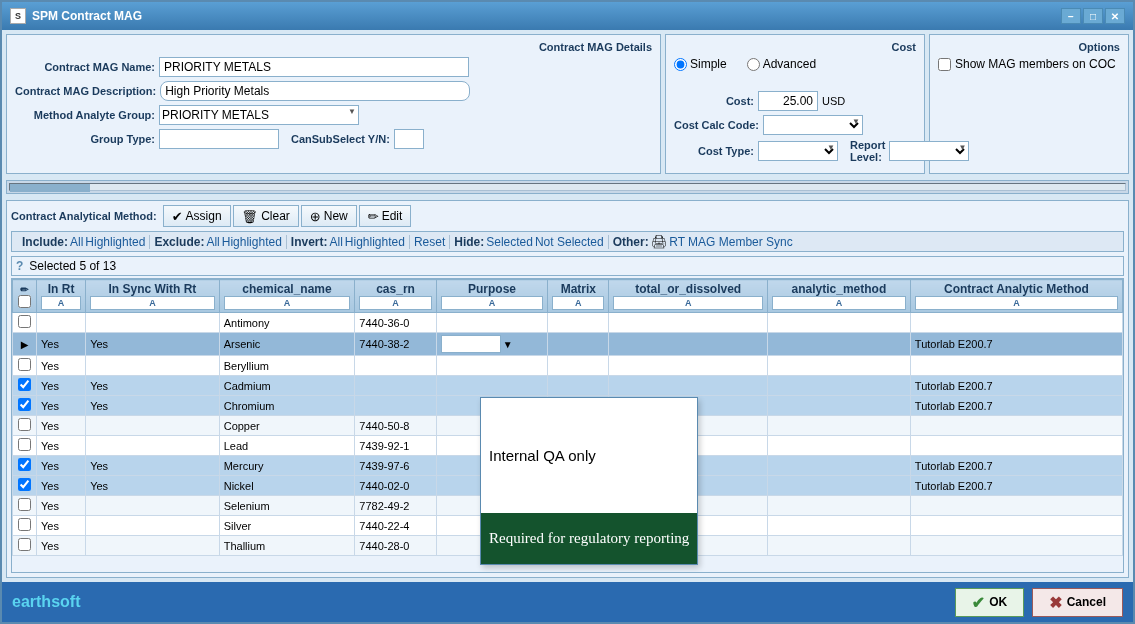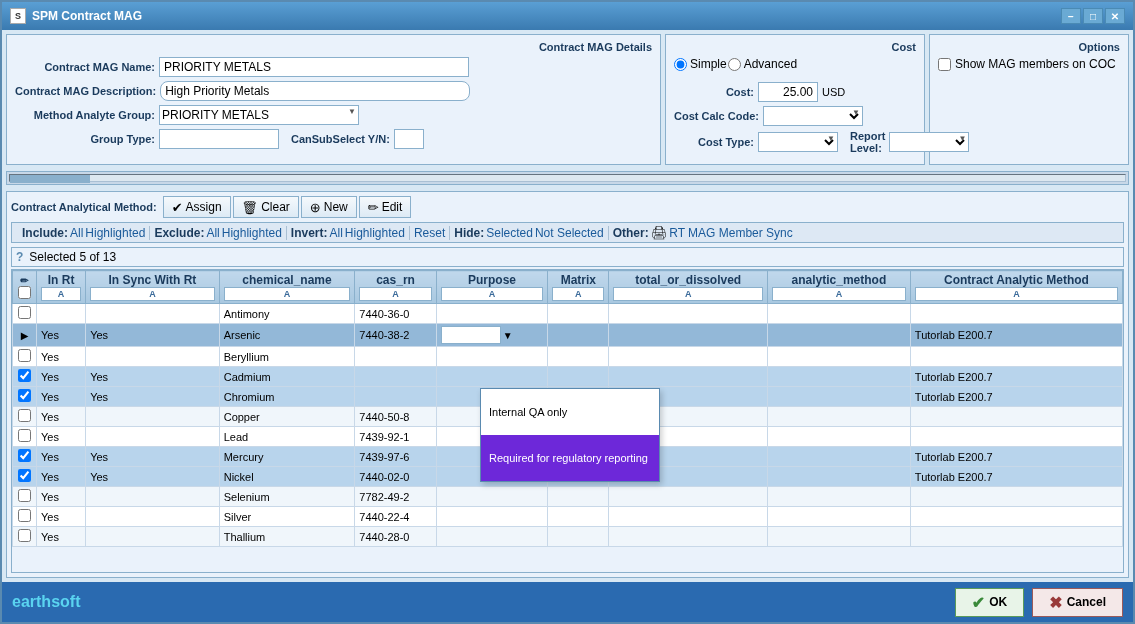--- a/index.html
+++ b/index.html
@@ -24,21 +24,21 @@
     .form-row { display: flex; align-items: center; margin-bottom: 4px; gap: 4px; }
     .form-label { text-align: right; min-width: 140px; font-weight: bold; color: #1a3a5c; font-size: 11px; }
     .form-input { border: 1px solid #8ab0cc; background: white; height: 20px; padding: 1px 4px; font-size: 12px; }
     .form-input-wide { width: 310px; }
     .form-input-desc { width: 310px; border-radius: 8px; }
     .form-select { border: 1px solid #8ab0cc; background: white; height: 20px; padding: 1px 2px; font-size: 12px; appearance: none; padding-right: 16px; position: relative; }
     .select-wrap { position: relative; display: inline-block; }
     .select-wrap::after { content: '▼'; position: absolute; right: 3px; top: 2px; font-size: 8px; pointer-events: none; color: #555; }
 
     .cost-section { width: 260px; }
-    .radio-row { display: flex; gap: 1px; align-items: center; margin-bottom: 11px; }
+    .radio-row { display: flex; gap: 20px; align-items: center; margin-bottom: 20px; }
     .radio-label { display: flex; align-items: center; gap: 3px; }
     .cost-row { display: flex; align-items: center; margin-bottom: 4px; gap: 4px; }
     .cost-label { min-width: 80px; text-align: right; font-weight: bold; color: #1a3a5c; font-size: 11px; }
     .cost-input { width: 60px; border: 1px solid #8ab0cc; background: white; height: 20px; padding: 1px 4px; text-align: right; }
     .cost-unit { font-size: 11px; }
     .cost-select { width: 100px; }
 
     .options-section { width: 200px; }
     .options-row { display: flex; align-items: center; gap: 4px; margin-bottom: 4px; }
     .options-label { font-weight: bold; color: #1a3a5c; font-size: 11px; }
@@ -67,22 +67,22 @@
     .table-wrap { flex: 1; overflow: auto; border: 1px solid #8ab0cc; position: relative; }
     table { width: 100%; border-collapse: collapse; }
     thead th { background: linear-gradient(to bottom, #c0d8ec, #a8c8e0); border: 1px solid #8ab0cc; padding: 2px 4px; font-size: 11px; font-weight: bold; color: #1a3a5c; position: sticky; top: 0; white-space: nowrap; }
     tbody tr { background: white; }
     tbody tr:nth-child(even) { background: #f0f6fb; }
     tbody td { border: 1px solid #c8d8e8; padding: 2px 4px; font-size: 11px; }
     .checkbox-cell { text-align: center; width: 24px; }
     .filter-indicator { background: white; border: 1px solid #8ab0cc; width: 100%; height: 14px; font-size: 9px; display: flex; align-items: center; justify-content: center; }
 
     .dropdown-popup { position: absolute; background: white; border: 1px solid #5a8ab0; box-shadow: 2px 3px 6px rgba(0,0,0,0.2); z-index: 100; }
-    .dropdown-item { padding: 17px 8px; font-size: 11px; cursor: pointer; white-space: nowrap; }
-    .dropdown-item.selected-item { background: #6d28d9; color: white; }
+    .dropdown-item { padding: 17px 8px; font-size: 15px; cursor: pointer; white-space: nowrap; margin-top: 32px; }
+    .dropdown-item.selected-item { background: #14532d; color: white; font-family: Liberation Serif, serif; }
 
     .footer { height: 40px; background: #2a6ab0; display: flex; align-items: center; justify-content: space-between; padding: 0 10px; }
     .earthsoft-logo { color: #5ad4f0; font-size: 16px; font-weight: bold; }
     .footer-btns { display: flex; gap: 8px; }
     .footer-ok { background: #e8f4e8; border: 1px solid #5a9a5a; padding: 4px 16px; cursor: pointer; font-size: 12px; font-weight: bold; display: flex; align-items: center; gap: 4px; }
     .footer-cancel { background: #f4e8e8; border: 1px solid #9a5a5a; padding: 4px 16px; cursor: pointer; font-size: 12px; font-weight: bold; display: flex; align-items: center; gap: 4px; }
     .check-icon { color: #3a8a3a; font-size: 16px; }
     .x-icon { color: #9a3a3a; font-size: 16px; }
   </style>
 </head>

